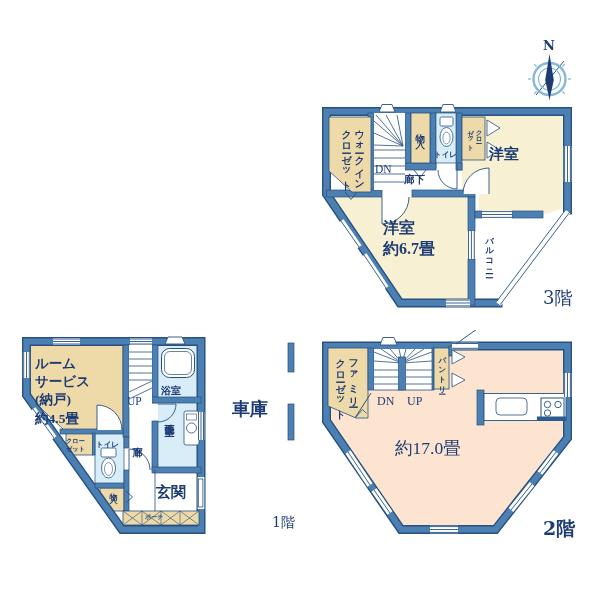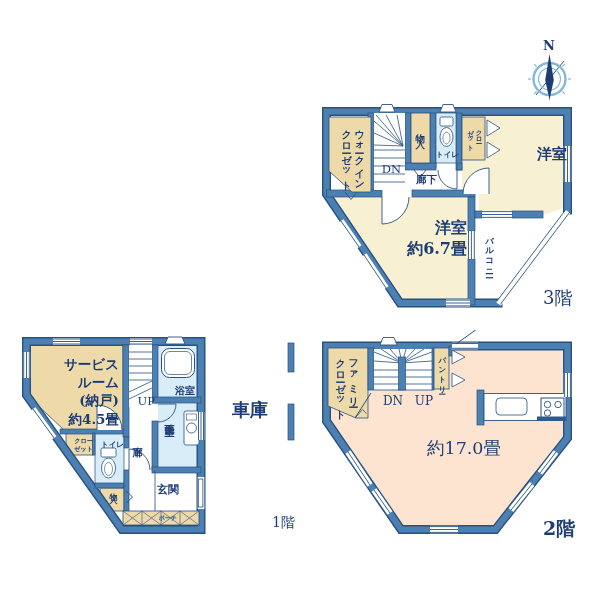--- a/index.html
+++ b/index.html
@@ -1,20 +1,20 @@
 <!DOCTYPE html>
 <html style="--wall: #4d80b2; --line: #27517f; --room-cream: #f8f0d2; --closet-tan: #eed9a8; --wet-blue: #d9edf8; --ldk-peach: #fce4d0; --text-navy: #1d3c74; --compass-blue: #85b8d8;"><head>
 <meta charset="utf-8">
 <style>
   html,body{margin:0;padding:0;}
   body{width:600px;height:600px;background:#fff;font-family:"DejaVu Serif","Liberation Serif",serif;}
   .canvas{position:absolute;left:0;top:0;width:600px;height:600px;background:#fff;overflow:hidden;}
   svg.plan{position:absolute;}
   .lbl{position:absolute;color:var(--text-navy,#1d3c74);line-height:1.3;white-space:nowrap;font-weight:600;}
-  .hc{text-align:right;}
+  .hc{text-align:left;font-family:Liberation Serif, serif;}
   .vert{writing-mode:vertical-rl;text-orientation:upright;letter-spacing:1px;}
   
   .wallr{fill:var(--wall,#4d80b2);stroke:var(--line,#27517f);stroke-width:.7;}
   .ln{stroke:var(--line,#27517f);fill:none;}
   .wh{fill:#fff;}
   .cream{fill:var(--room-cream,#f8f0d2);}
   .tan{fill:var(--closet-tan,#eed9a8);stroke:var(--line,#27517f);stroke-width:.8;}
   .blue{fill:var(--wet-blue,#d9edf8);}
   .fix{fill:#fff;stroke:var(--line,#27517f);}
   .outN{stroke:var(--line,#27517f);stroke-width:9;fill:none;stroke-linecap:square;}
@@ -360,36 +360,36 @@
     <div>洋室</div>
   </div>
   <div class="lbl hc" style="left:383px;top:218px;width:84px;font-size:16px">
     <div>洋室</div>
       <div>約6.7畳</div>
   </div>
   <div class="lbl vert" style="left:484px;top:231px;height:52px;font-size:8.5px">バルコニー</div>
   <div class="lbl" style="left:543px;top:286px;font-size:18px;font-weight:400">3階</div>
 
   <div class="lbl hc" style="left:35px;top:355px;width:84px;font-size:13.5px;line-height:1.35">
-    <div>サービス</div>
-      <div>ルーム</div>
+    <div>ルーム</div>
+      <div>サービス</div>
     <div>(納戸)</div>
       <div>約4.5畳</div>
   </div>
   <div class="lbl hc" style="left:127px;top:394px;width:28px;font-size:11.5px;font-weight:400">UP</div>
   <div class="lbl hc" style="left:161px;top:384px;width:34px;font-size:10px">浴室</div>
   <div class="lbl vert" style="left:163px;top:416px;height:44px;font-size:10px">洗面室</div>
   <div class="lbl hc" style="left:66px;top:437px;width:27px;font-size:6.2px;line-height:1.25">
     <div>クロー</div>
       <div>ゼット</div>
   </div>
   <div class="lbl hc" style="left:96px;top:440px;width:28px;font-size:7.5px">トイレ</div>
   <div class="lbl vert" style="left:131px;top:439px;height:28px;font-size:10px">廊下</div>
   <div class="lbl vert" style="left:108px;top:487px;height:22px;font-size:8px;letter-spacing:2px">物入</div>
-  <div class="lbl hc" style="left:143px;top:483px;width:36px;font-size:11px">玄関</div>
+  <div class="lbl hc" style="left:156px;top:483px;width:36px;font-size:15px">玄関</div>
   <div class="lbl hc" style="left:145px;top:514px;width:32px;font-size:6px;color:#2c5b8e">ポーチ</div>
   <div class="lbl hc" style="left:232px;top:398px;width:36px;font-size:18px">車庫</div>
   <div class="lbl" style="left:272px;top:513px;font-size:14px;font-weight:400">1階</div>
 
   <div class="lbl vert" style="left:334px;top:352px;width:26px;height:66px;font-size:10px">
     <div>ファミリー</div>
       <div>クローゼット</div>
   </div>
   <div class="lbl hc" style="left:377px;top:394px;width:26px;font-size:12px;font-weight:400">DN</div>
   <div class="lbl hc" style="left:407px;top:394px;width:26px;font-size:12px;font-weight:400">UP</div>

